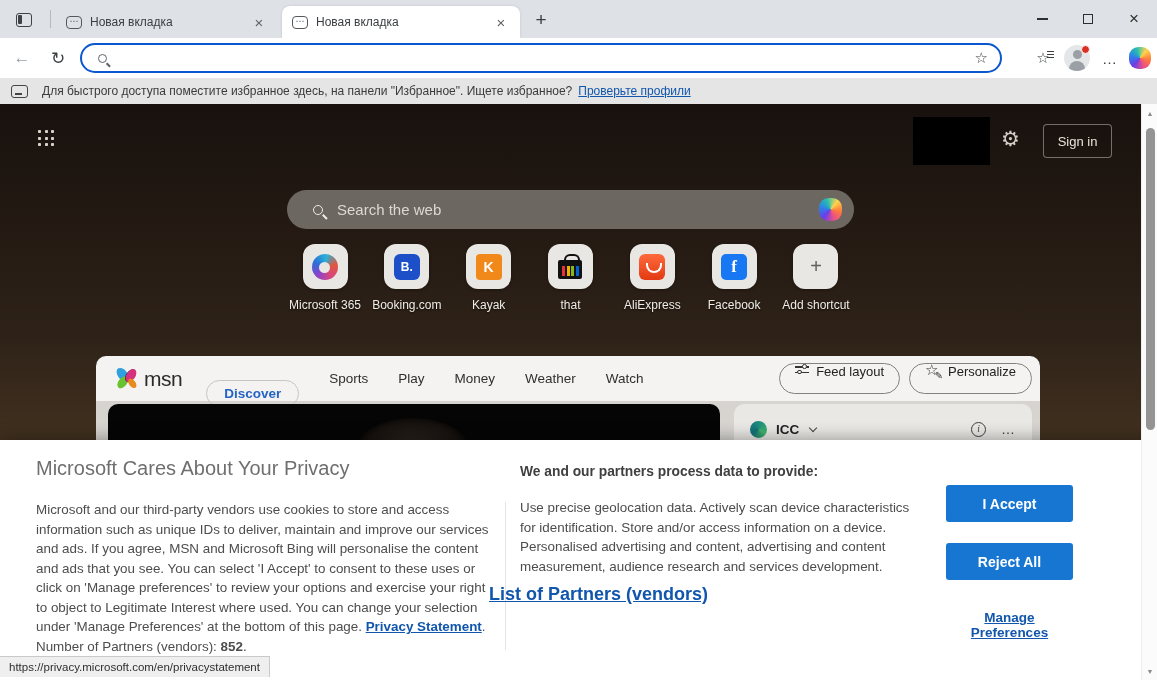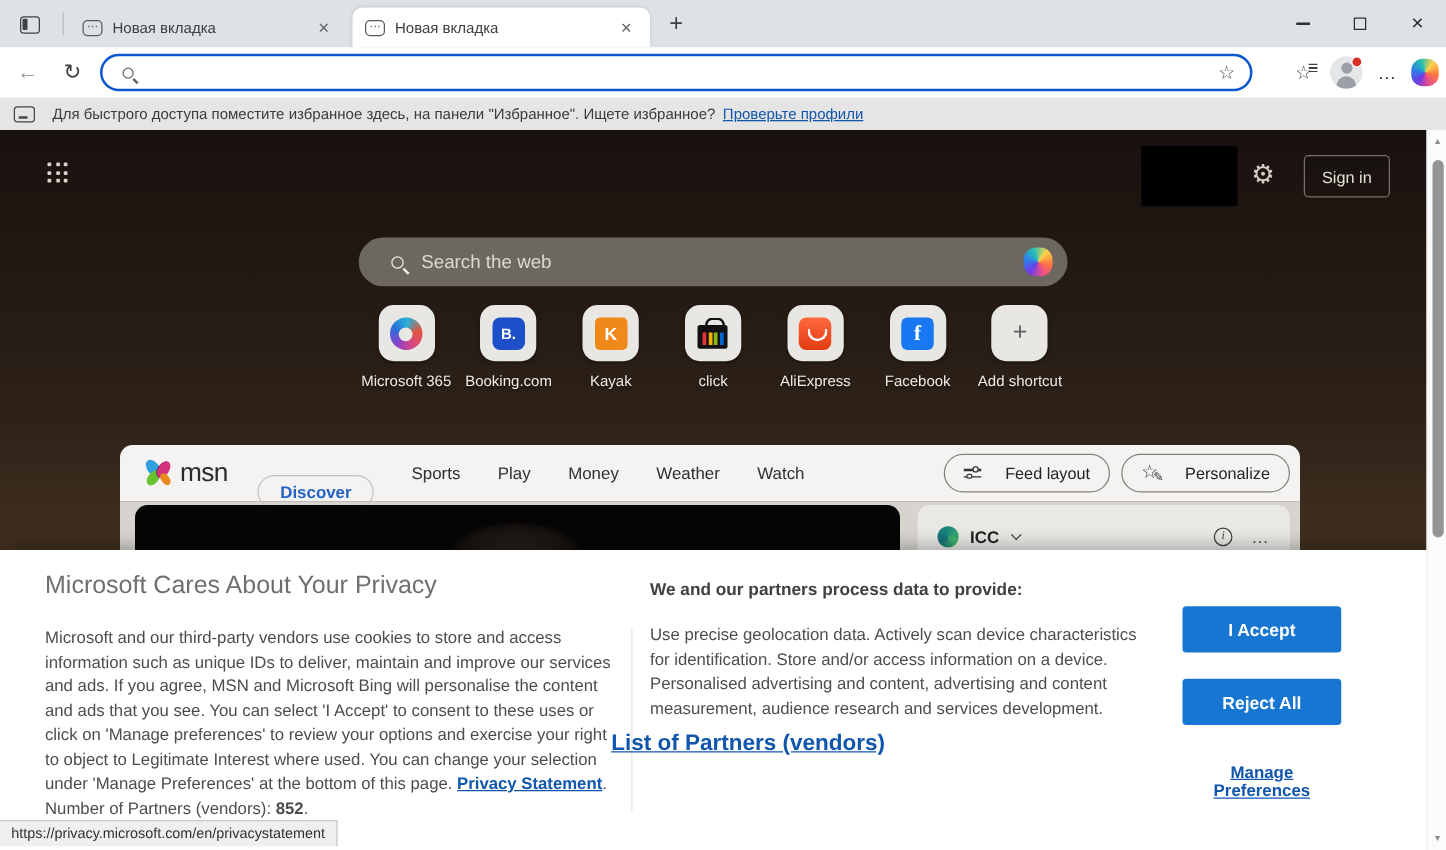--- a/index.html
+++ b/index.html
@@ -90,21 +90,21 @@
   
   .msn-panel{position:absolute;left:96px;top:252px;width:944px;height:120px;border-radius:10px 10px 0 0;overflow:hidden;}
   .msn-navbar{height:45px;background:#f4f3f1;display:flex;align-items:center;position:relative;}
   .msn-feedarea{height:75px;background:#d7d4d0;}
   .msn-logo{display:flex;align-items:center;margin-left:18px;}
   .msn-logo svg{width:27px;height:26px;}
   .msn-logo-text{font-size:21px;font-weight:normal;color:#2b2b2b;margin-left:3px;letter-spacing:-0.5px;}
   .nav-pill{margin-left:24px;padding:5px 17px;border:1px solid #c6c4c1;border-radius:16px;font-size:13.5px;color:#2464c4;font-weight:bold;margin-top:29px;}
   .nav-item{margin-left:30px;font-size:13.5px;color:#2f2f2f;}
   .feed-buttons{position:absolute;right:8px;top:7px;display:flex;gap:9px;}
-  .pill-btn{height:31px;border:1px solid #85827e;border-radius:16px;display:flex;align-items:center;padding:0 15px;font-size:13px;color:#222;background:transparent;gap:19px;}
+  .pill-btn{height:31px;border:1px solid #85827e;border-radius:16px;display:flex;align-items:flex-start;padding:0 15px;font-size:13px;color:#222;background:transparent;gap:7px;}
   .sliders-icon{width:14px;height:11px;position:relative;}
   .sliders-icon i{position:absolute;left:0;width:14px;height:1.6px;background:#333;}
   .sliders-icon i:nth-child(1){top:2px;}
   .sliders-icon i:nth-child(2){top:7.5px;}
   .sliders-icon b{position:absolute;width:4.5px;height:4.5px;border-radius:50%;background:#f4f3f1;border:1.6px solid #333;}
   .sliders-icon b:nth-child(3){left:7px;top:0.2px;}
   .sliders-icon b:nth-child(4){left:2px;top:5.6px;}
   .pers-icon{position:relative;width:16px;height:15px;}
   .pers-icon .st{font-size:15px;color:#333;position:absolute;left:0;top:-3px;}
   .pers-icon .pen{font-size:10px;color:#333;position:absolute;right:-2px;bottom:-2px;}
@@ -252,21 +252,21 @@
       </div>
       <div class="shortcut">
         <div class="tile">
           <span class="ic-ebay">
             <b style="background:#e53238"></b>
               <b style="background:#f5af02"></b>
               <b style="background:#86b817"></b>
               <b style="background:#0064d2"></b>
           </span>
         </div>
-        <span class="shortcut-label">click</span>
+        <span class="shortcut-label">that</span>
       </div>
       <div class="shortcut">
         <div class="tile">
             <span class="ic-ali"></span>
           </div>
         <span class="shortcut-label">AliExpress</span>
       </div>
       <div class="shortcut">
         <div class="tile">
             <span class="ic-fb">f</span>

